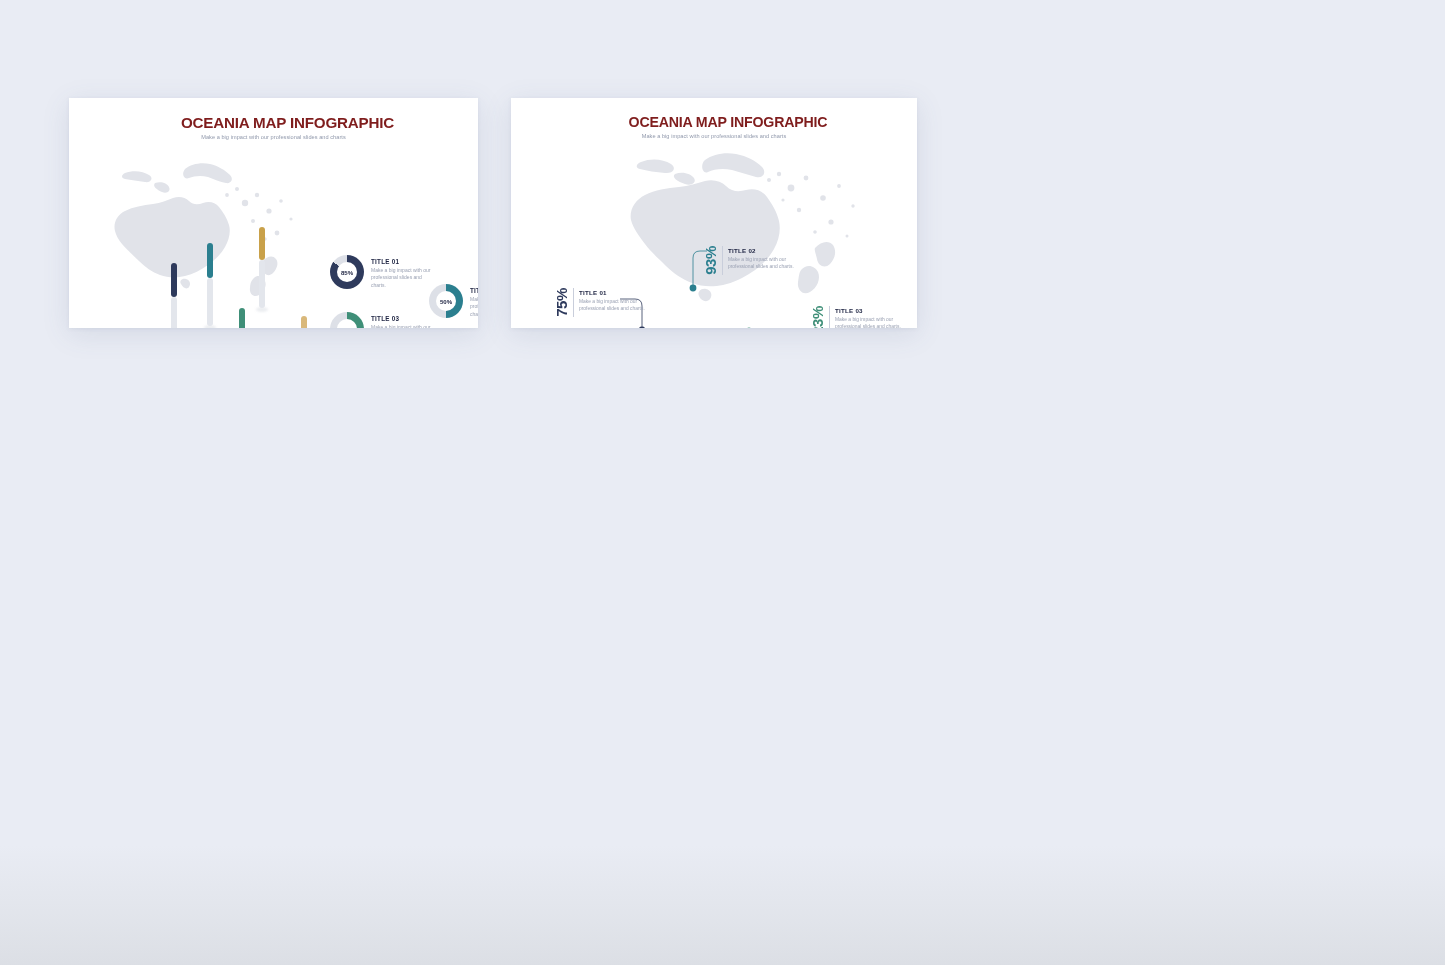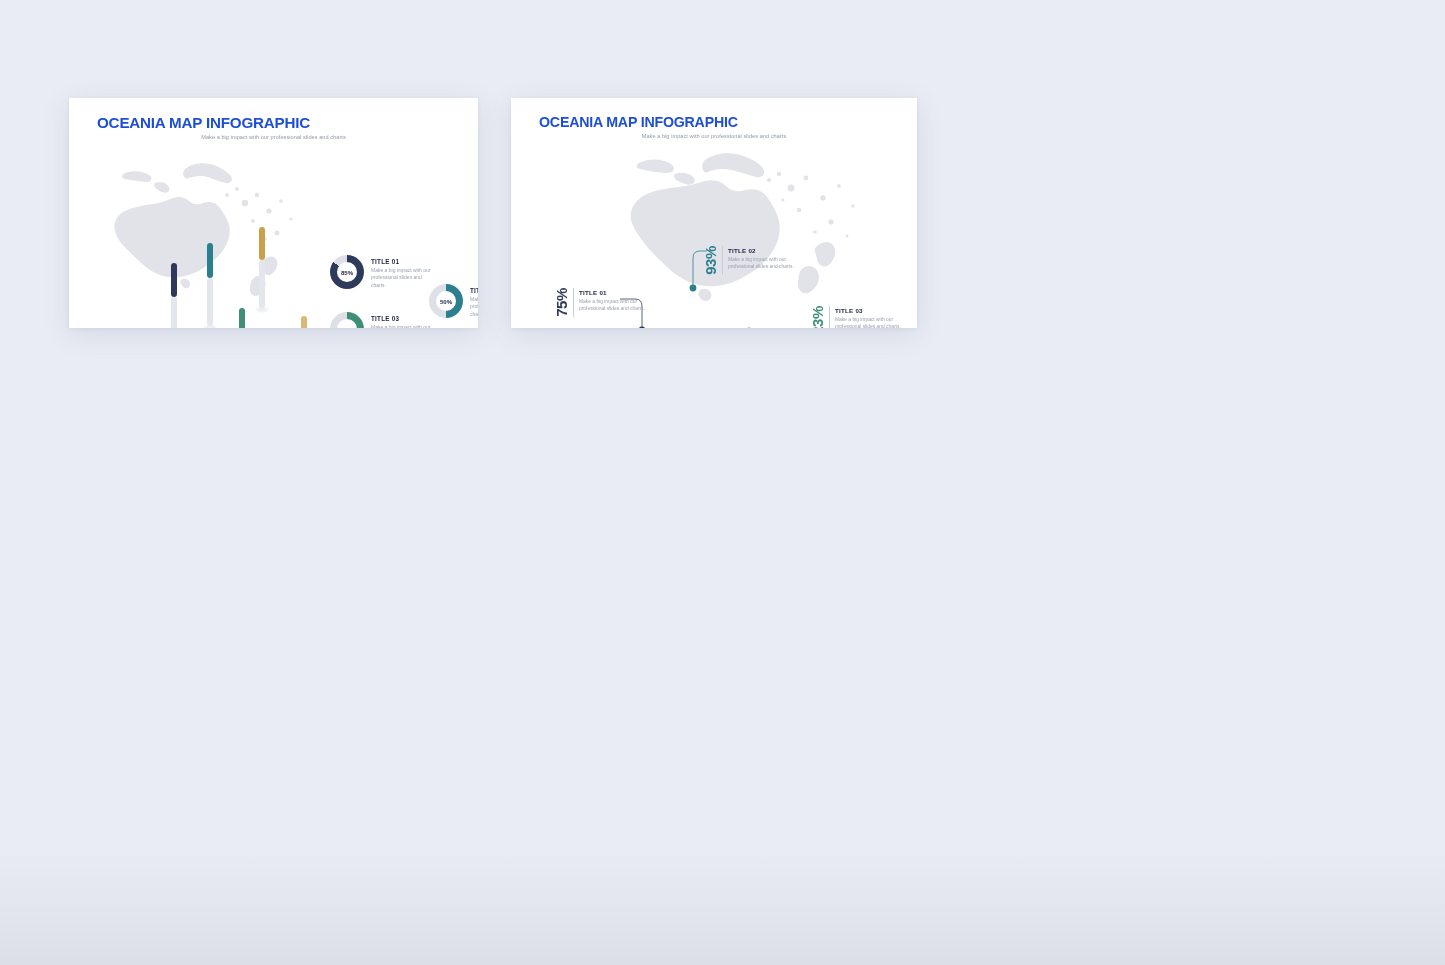--- a/index.html
+++ b/index.html
@@ -30,21 +30,22 @@
     position: absolute;
     background: #ffffff;
     box-shadow: 0 6px 26px rgba(80, 92, 128, 0.13), 0 1px 4px rgba(80,92,128,0.08);
     overflow: hidden;
   }
 
   #slide-one { left: 69px; top: 98px; width: 409px; height: 230px; }
   #slide-two { left: 511px; top: 98px; width: 406px; height: 230px; }
 
   .slide-title {
-    color: #1d4ed8;
+    text-align: center;
+    color: #7f1d1d;
     font-weight: bold;
     letter-spacing: -0.2px;
     padding-left: 28px;
   }
   #slide-one .slide-title { font-size: 15.2px; margin-top: 16px; }
   #slide-two .slide-title { font-size: 14.2px; margin-top: 16px; }
 
   .slide-subtitle {
     text-align: center;
     color: #9098ab;

